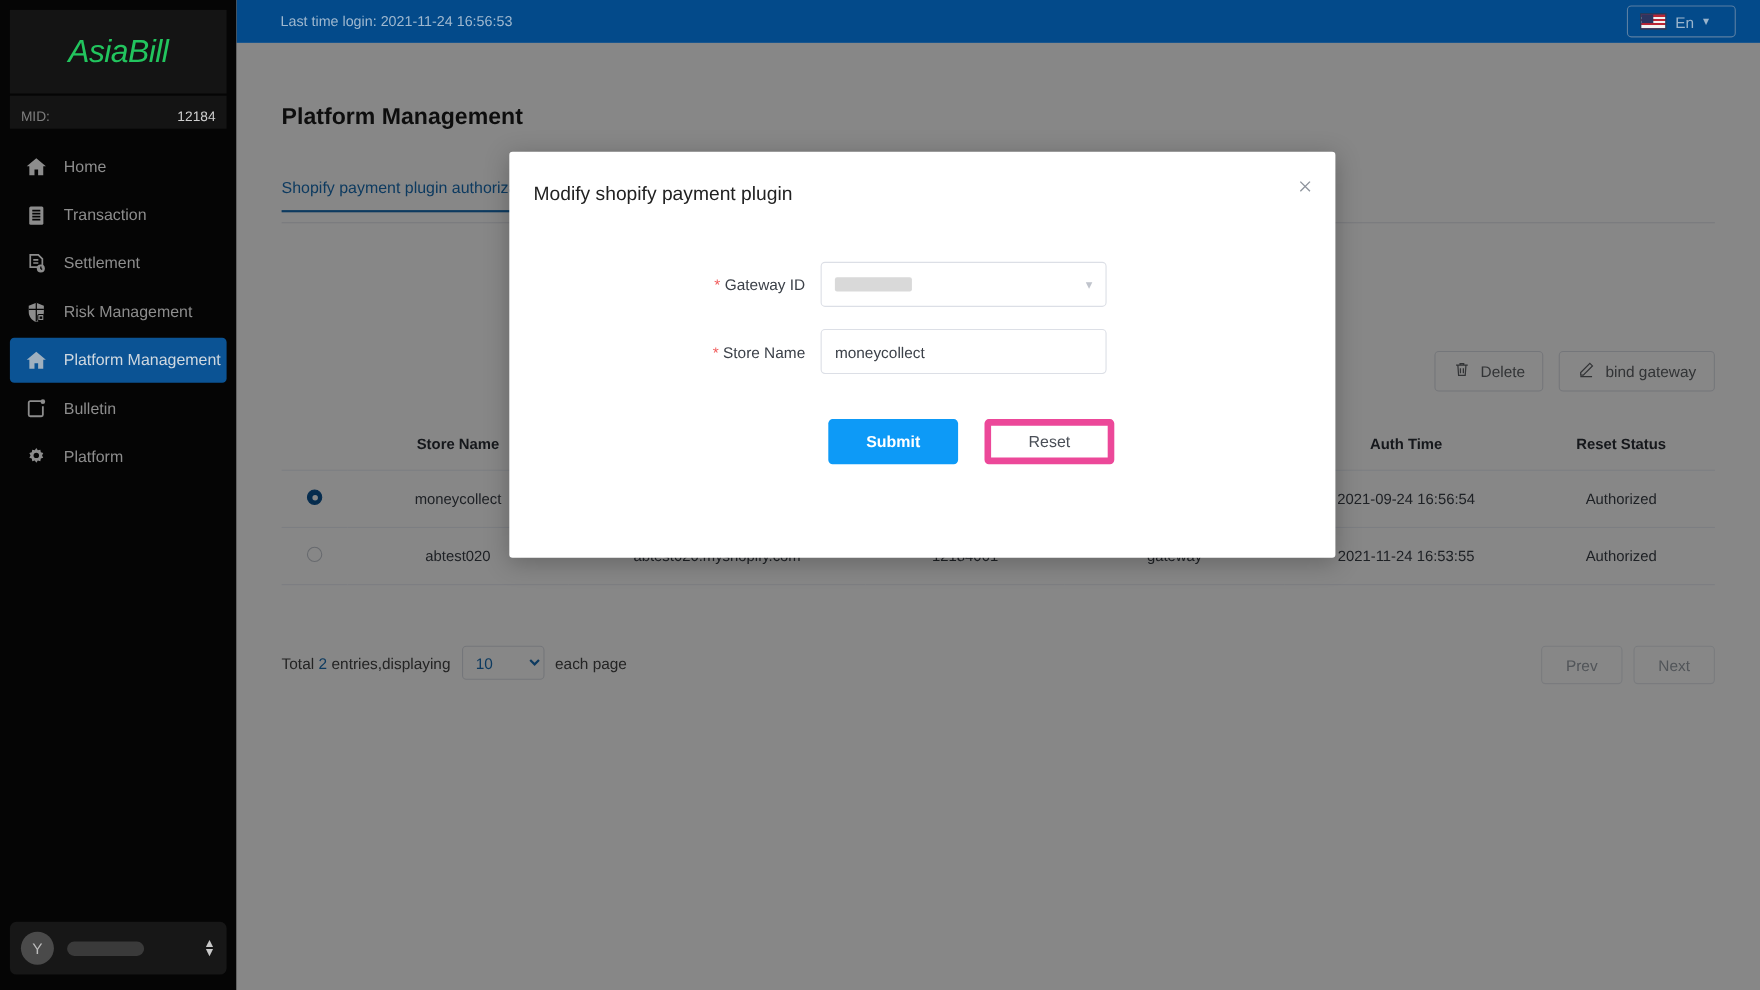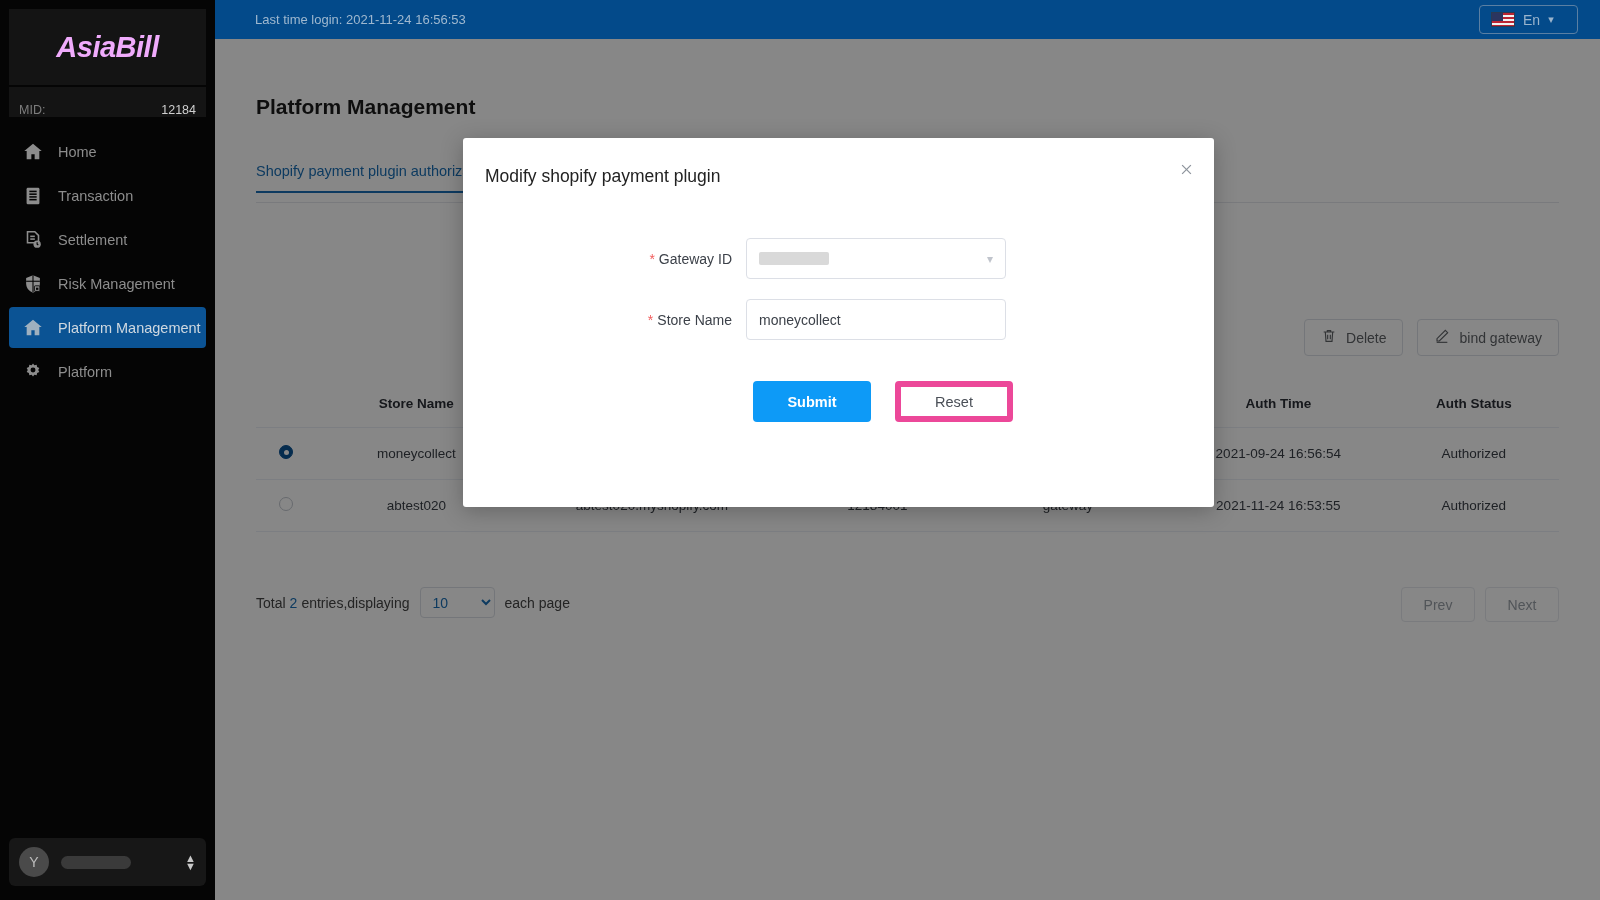--- a/index.html
+++ b/index.html
@@ -17,28 +17,28 @@
     width: 215px; height: 900px;
     background: #050505;
     z-index: 5;
   }
   .logo-box {
     margin: 9px 9px 0 9px; height: 76px;
     background: #141414;
     display: flex; align-items: center; justify-content: center;
   }
   .logo-text {
-    font-size: 29px; font-weight: bold; font-style: italic;
-    color: #f0abfc; letter-spacing: -0.5px;
+    font-size: 29px; font-weight: normal; font-style: italic;
+    color: #22c55e; letter-spacing: -0.5px;
   }
   .mid-box {
     margin: 2px 9px 0 9px; height: 30px;
     background: #141414;
-    display: flex; align-items: flex-end; justify-content: space-between;
-    padding: 0 10px;
+    display: flex; align-items: flex-start; justify-content: space-between;
+    padding: 12px 10px;
   }
   .mid-label { font-size: 12.5px; color: #7d7d7d; }
   .mid-value { font-size: 12.5px; color: #cfcfcf; }
 
   .nav { margin-top: 14px; padding: 0 9px; }
   .nav-item {
     display: flex; align-items: center;
     height: 41px; padding-left: 12px; margin-bottom: 3px;
     border-radius: 4px; cursor: pointer;
   }
@@ -266,20 +266,29 @@
       <div class="nav-item active">
         <span class="ic">
           <svg width="22" height="22" viewBox="0 0 24 24" fill="#9fb0bf">
               <path d="M12 3L2.5 11h2.6v9h5.1v-5.6h3.6V20h5.1v-9h2.6z"></path>
             </svg>
         </span>
         <span class="nav-label">Platform Management</span>
       </div>
       <div class="nav-item">
         <span class="ic">
+          <svg width="22" height="22" viewBox="0 0 24 24" fill="none" stroke="#8d8d8d" stroke-width="1.8">
+            <path d="M17 4H6a1.5 1.5 0 0 0-1.5 1.5v12A1.5 1.5 0 0 0 6 19h11a1.5 1.5 0 0 0 1.5-1.5V9"></path>
+            <circle cx="18.5" cy="4.5" r="2.3" fill="#8d8d8d" stroke="none"></circle>
+          </svg>
+        </span>
+        <span class="nav-label">Bulletin</span>
+      </div>
+      <div class="nav-item">
+        <span class="ic">
           <svg width="22" height="22" viewBox="0 0 24 24" fill="#8d8d8d">
             <path d="M12 2.6l1.5 2.1 2.5-.6.5 2.5 2.4.9-1.2 2.3 1.2 2.3-2.4.9-.5 2.5-2.5-.6L12 17l-1.5-2.1-2.5.6-.5-2.5-2.4-.9 1.2-2.3L5.1 7.5l2.4-.9.5-2.5 2.5.6z"></path>
             <circle cx="12" cy="9.8" r="2.7" fill="#050505"></circle>
           </svg>
         </span>
         <span class="nav-label">Platform</span>
       </div>
     </div>
 
     <div class="user-strip">
@@ -332,21 +341,21 @@
 
     <table class="grid">
       <thead>
         <tr>
           <th style="width:60px"></th>
           <th style="width:200px">Store Name</th>
           <th style="width:270px">Store Domain</th>
           <th style="width:180px">Gateway ID</th>
           <th style="width:200px">Gateway Name</th>
           <th style="width:220px">Auth Time</th>
-          <th style="width:170px">Auth Status</th>
+          <th style="width:170px">Reset Status</th>
         </tr>
       </thead>
       <tbody>
         <tr>
           <td><span class="radio on"></span></td>
           <td>moneycollect</td>
           <td>moneycollect.myshopify.com</td>
           <td></td>
           <td></td>
           <td>2021-09-24 16:56:54</td>

